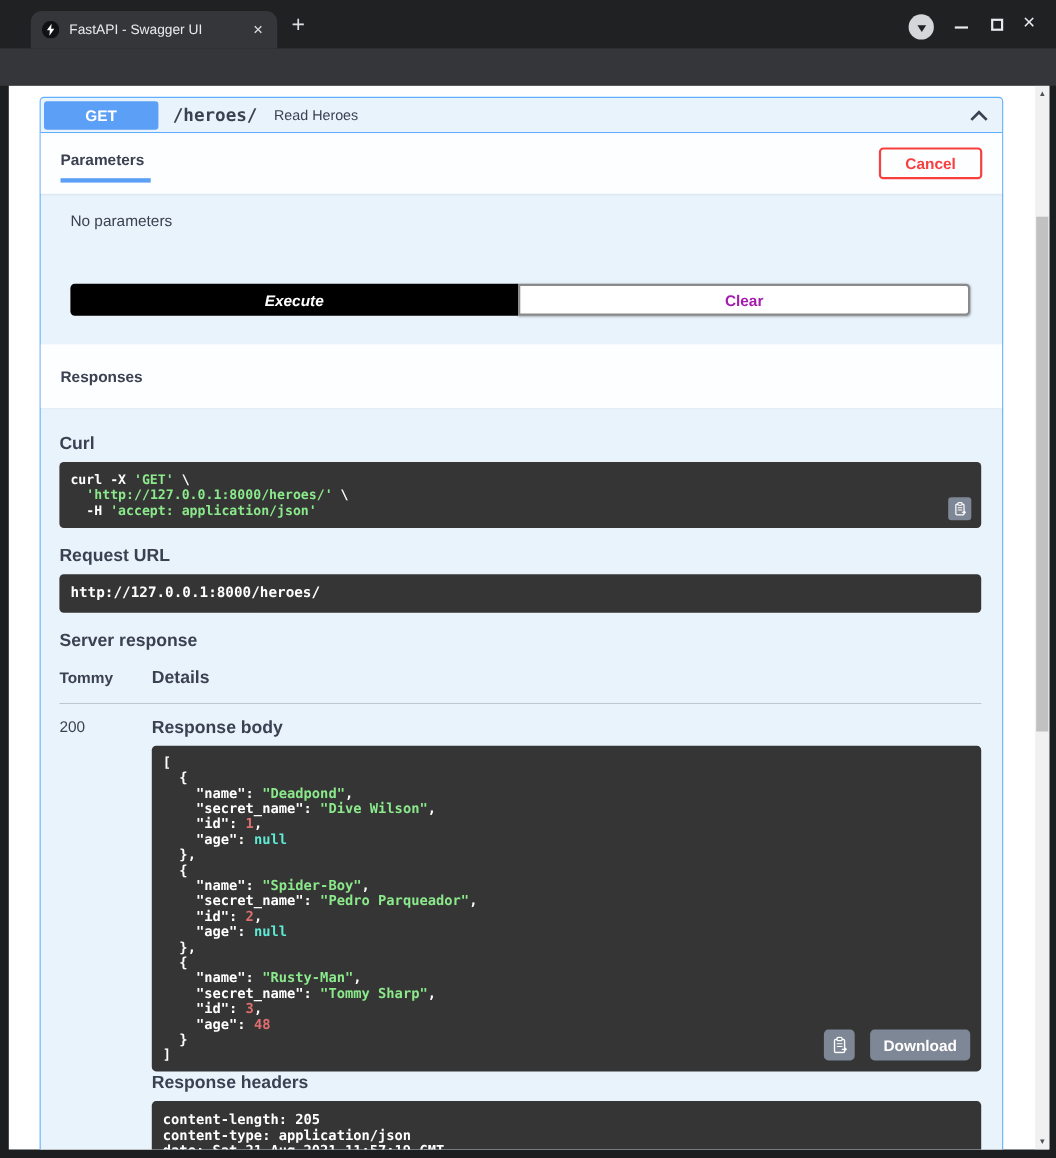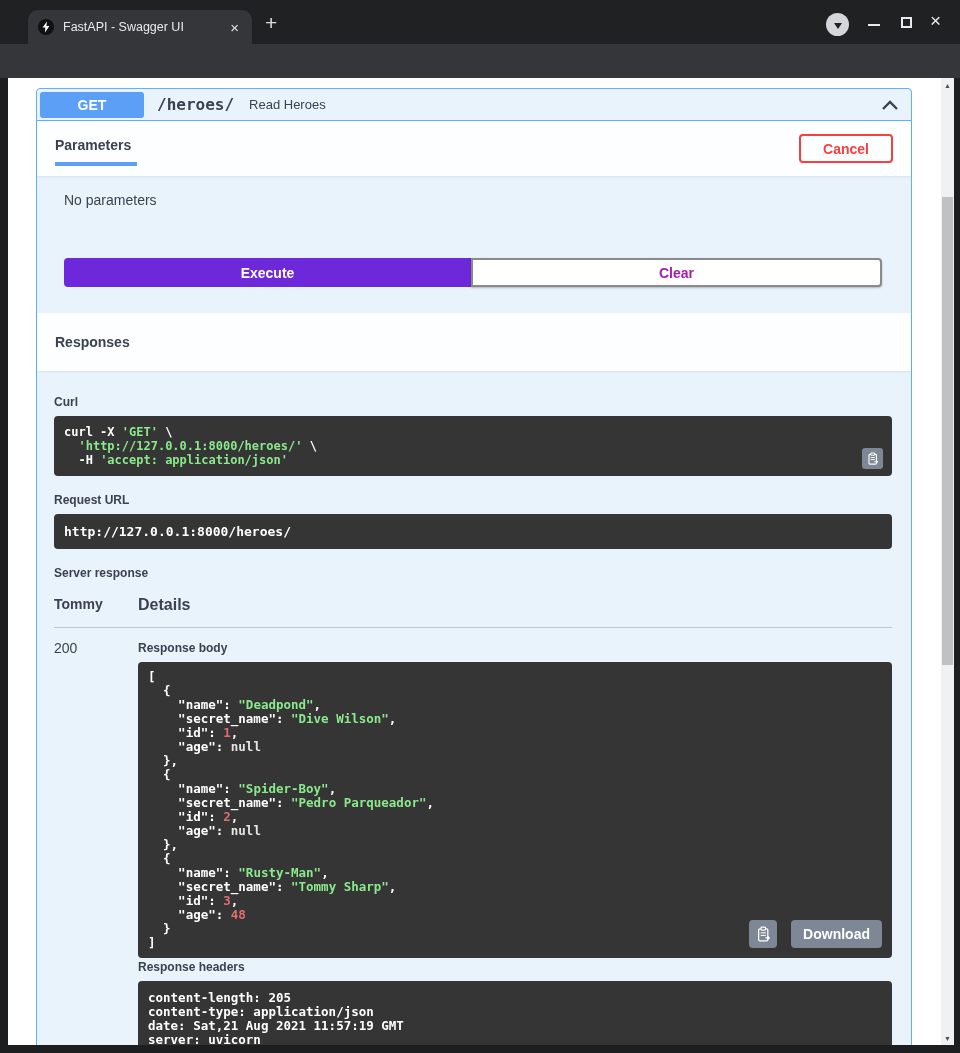--- a/index.html
+++ b/index.html
@@ -60,32 +60,32 @@
               justify-content:space-between; padding:0 18px; box-shadow:0 1px 2px rgba(0,0,0,0.08); }
   .tab-param { font-size:14px; font-weight:bold; color:#3b4151; position:relative; padding:16px 2px 13px 0; cursor:pointer; }
   .tab-param::after { content:''; position:absolute; left:0; right:-4px; bottom:0; height:4px; background:#5b9ff6; }
   .btn-cancel { margin-top:13px; width:94px; height:29px; border:2px solid #f93e3e; border-radius:4px;
                 color:#f93e3e; font-weight:bold; font-size:14px; background:transparent; cursor:pointer;
                 font-family:"Liberation Sans",sans-serif; }
 
   .params-body { padding:16px 29px 26px 27px; }
   .no-params { font-size:14px; color:#3b4151; }
   .execute-row { display:flex; margin-top:50px; height:29px; }
-  .btn-execute { flex:1; background:#6d28d9; color:#fff; font-weight:bold; font-size:14px; border:none;
-                 border-radius:4px 0 0 4px; cursor:pointer; font-family:"Liberation Sans",sans-serif; }
+  .btn-execute { flex:1; background:#000000; color:#fff; font-weight:bold; font-size:14px; border:none;
+                 border-radius:4px 0 0 4px; cursor:pointer; font-family:"Liberation Sans",sans-serif;font-style:italic; }
   .btn-clear { flex:1; background:#fff; color:#a21caf; font-weight:bold; font-size:14px;
                border:2px solid #8a8a8a; border-radius:0 4px 4px 0; box-shadow:0 1px 2px rgba(0,0,0,0.25);
                cursor:pointer; font-family:"Liberation Sans",sans-serif; }
 
   .responses-head { height:58px; background:rgba(255,255,255,0.85); display:flex; align-items:center;
                     padding:0 18px; font-weight:bold; font-size:14px; color:#3b4151;
                     box-shadow:0 1px 2px rgba(0,0,0,0.08); }
 
   .responses-body { padding:24px 19px 20px 17px; }
-  .code-label { font-size:12px; font-weight:bold; color:#3b4151; margin-bottom:7px; }
+  .code-label { font-size:16px; font-weight:bold; color:#3b4151; margin-bottom:7px; }
   .code-block { background:#353535; border-radius:4px; color:#fff;
                 font-family:"DejaVu Sans Mono",monospace; font-weight:bold; }
   pre { font-family:inherit; white-space:pre; }
   .curl-block { padding:9px 10px; font-size:12px; line-height:14px; position:relative; margin-bottom:17px; }
   .copy-sm { position:absolute; right:9px; bottom:7px; width:21px; height:21px; background:#7d8795;
              border-radius:3px; display:flex; align-items:center; justify-content:center; cursor:pointer; }
   .url-block { padding:10px; font-size:13px; margin-bottom:17px; }
   .sr-label { margin-top:0; margin-bottom:12px; }
   .sr-head { display:flex; padding:4px 0 13px; border-bottom:1px solid rgba(59,65,81,0.25); }
   .sr-col-code { width:84px; font-size:14px; font-weight:bold; color:#3b4151; }
@@ -99,21 +99,21 @@
   .copy-lg { width:28px; height:28px; background:#7d8795; border-radius:4px; display:flex;
              align-items:center; justify-content:center; cursor:pointer; }
   .btn-download { margin-left:14px; height:28px; padding:0 12px; background:#7d8795; color:#fff;
                   font-weight:bold; font-size:14px; border:none; border-radius:4px; cursor:pointer;
                   font-family:"Liberation Sans",sans-serif; }
   .headers-block { padding:10px; font-size:12.5px; line-height:14px; margin-top:0; }
   .rh-label { margin-top:17px; }
 
   .tok-str, .j-str { color:#8be98b; }
   .j-num { color:#df6e6e; }
-  .j-null { color:#e5e5e5; }
+  .j-null { color:#5eead4; }
   .j-key, .j-punct { color:#ffffff; }
 </style>
 </head>
 <body>
 
 <div class="titlebar">
   <div class="tab">
     <span style="display:flex;">
       <svg width="16" height="16" viewBox="0 0 16 16">
           <circle cx="8" cy="8" r="8" fill="#0f1113"></circle>

